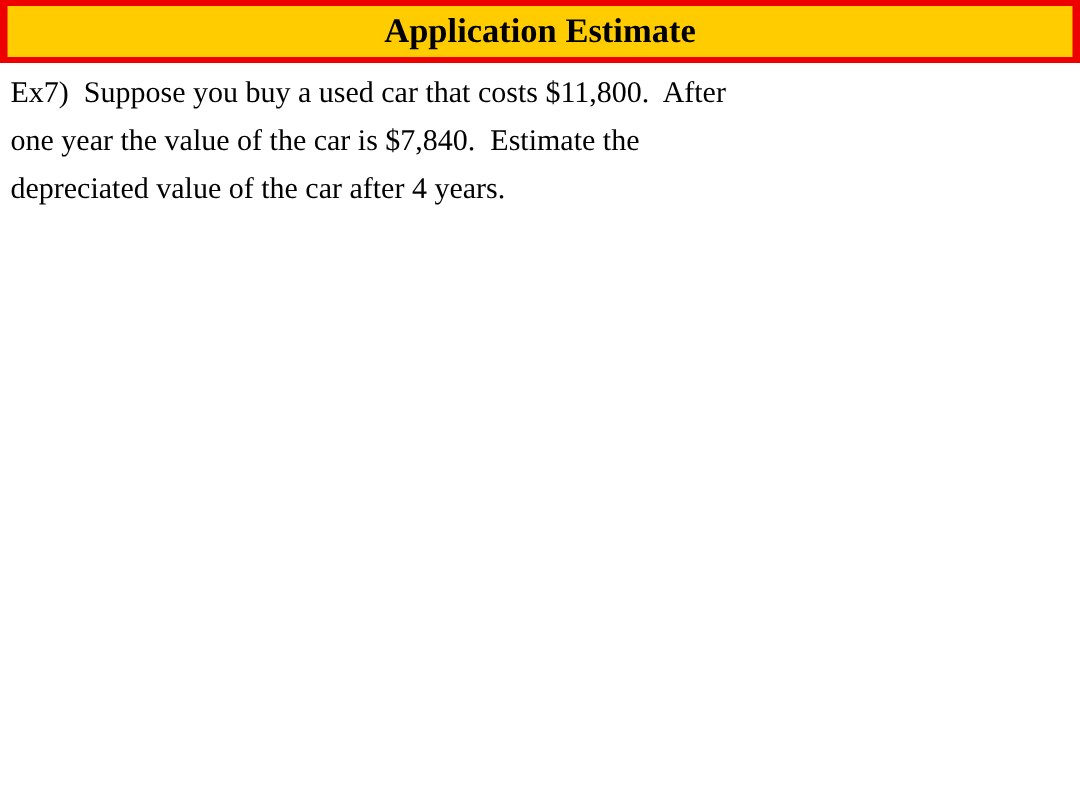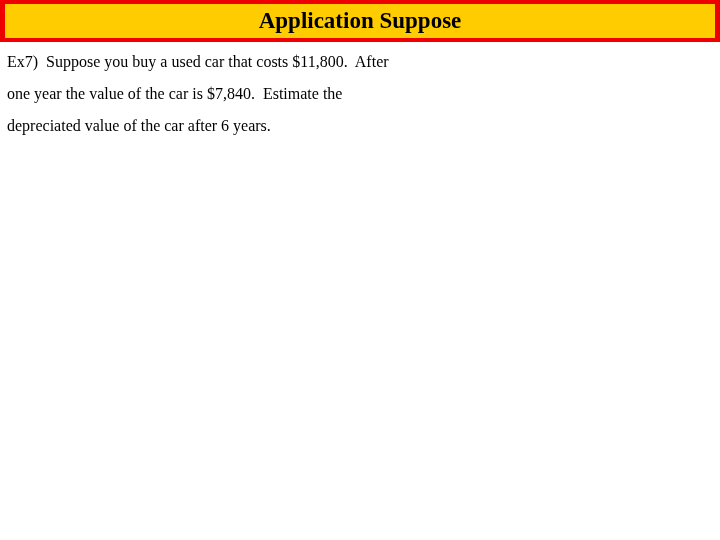--- a/index.html
+++ b/index.html
@@ -45,43 +45,43 @@
 
   
   #body-content {
     position: absolute;
     left: 7px;
     top: 46px;
     width: 700px;
   }
   .body-line {
     font-family: "Liberation Serif", "DejaVu Serif", serif;
-    font-size: 16px;
+    font-size: 20px;
     line-height: 32px;
     color: #000000;
     white-space: pre;
     letter-spacing: 0px;
   }
 
   
   #slide-blank-area {
     position: absolute;
     left: 0px;
     top: 150px;
     width: 720px;
     height: 390px;
     background: #ffffff;
   }
 </style>
 </head>
 <body>
 
 <div id="title-banner">
-  <div id="title-text">Application Suppose</div>
+  <div id="title-text">Application Estimate</div>
 </div>
 
 <div id="body-content">
   <div class="body-line">Ex7)  Suppose you buy a used car that costs $11,800.  After</div>
   <div class="body-line">one year the value of the car is $7,840.  Estimate the</div>
-  <div class="body-line">depreciated value of the car after 6 years.</div>
+  <div class="body-line">depreciated value of the car after 4 years.</div>
 </div>
 
 <div id="slide-blank-area"></div>
 
 </body></html>

